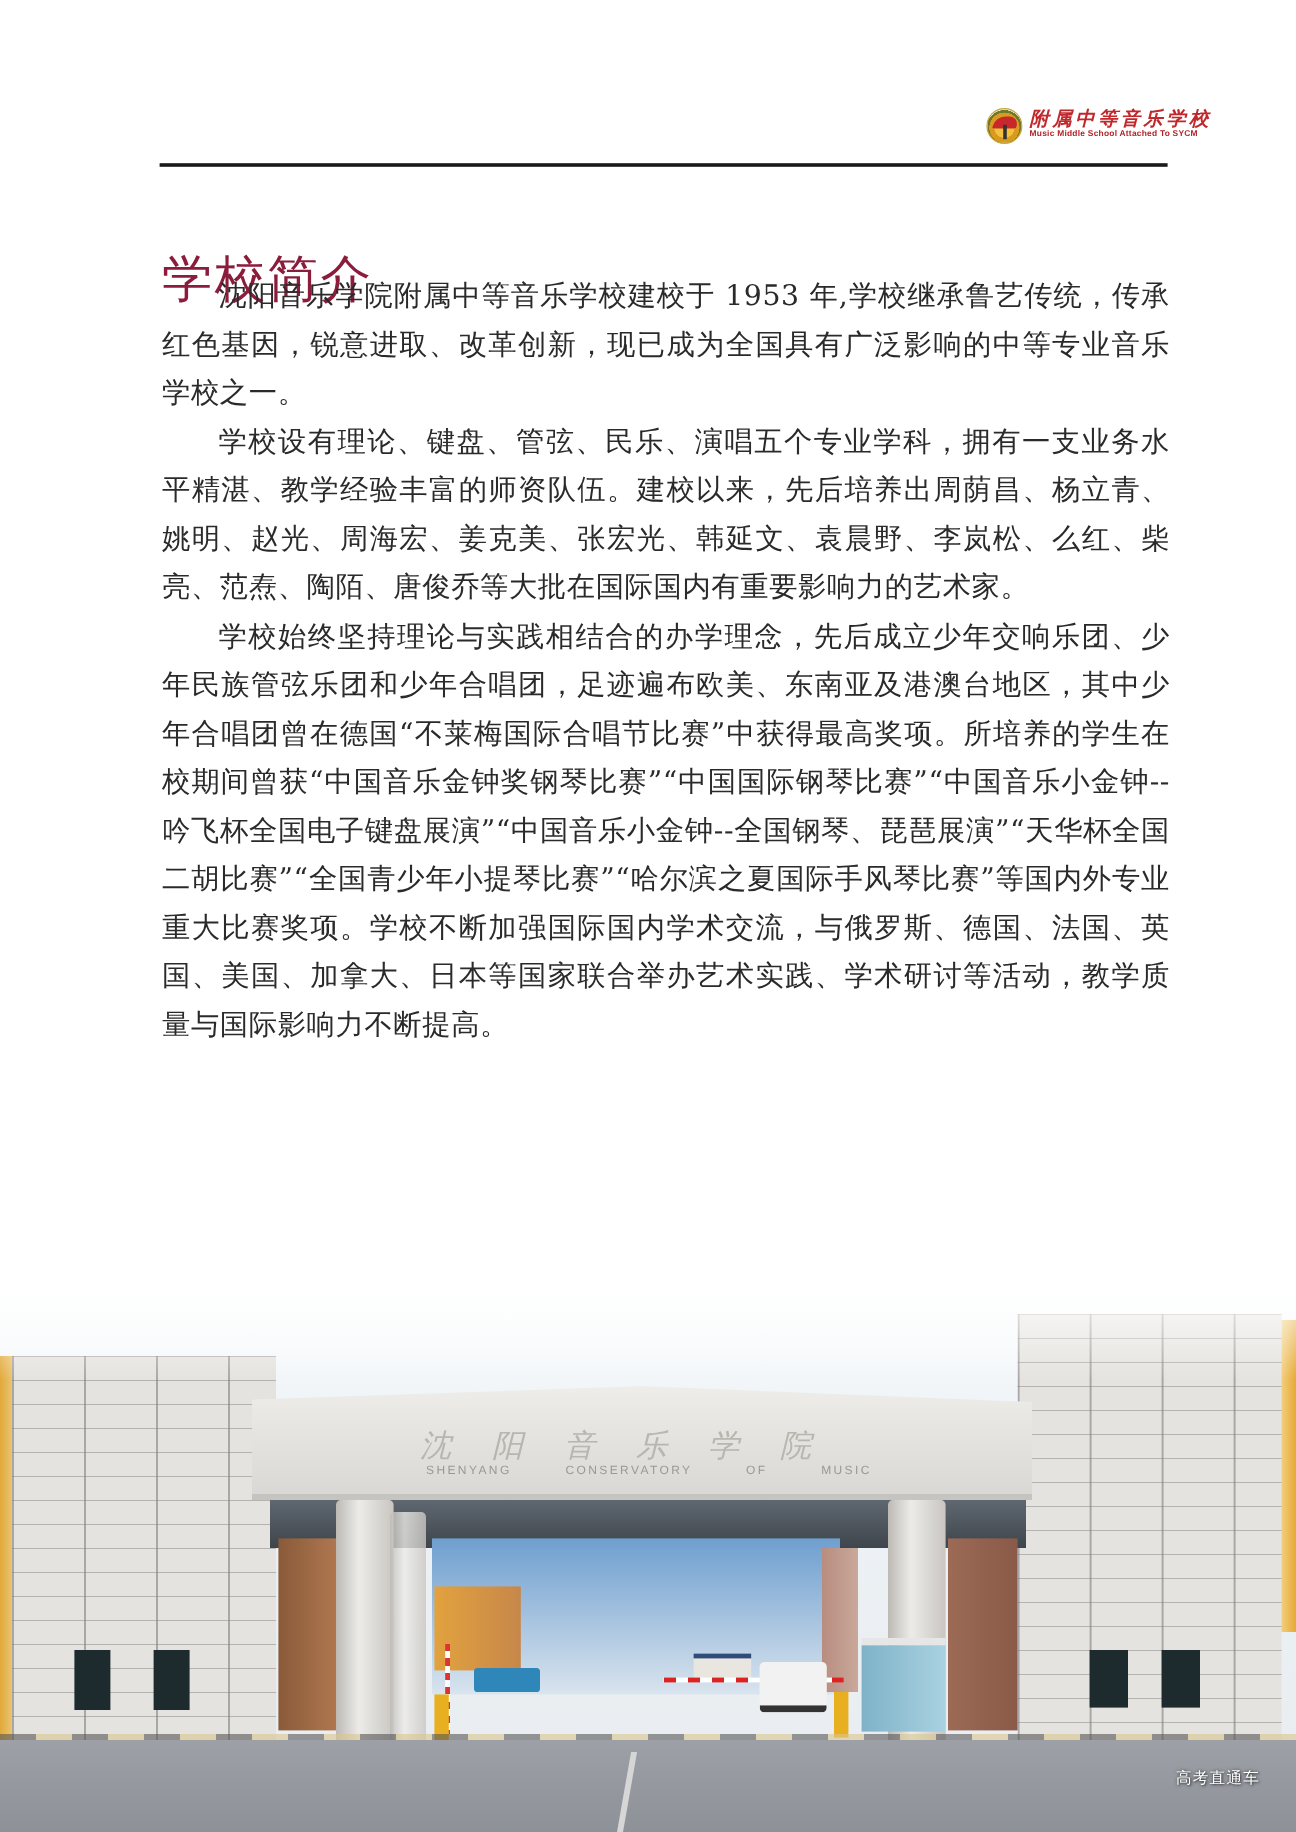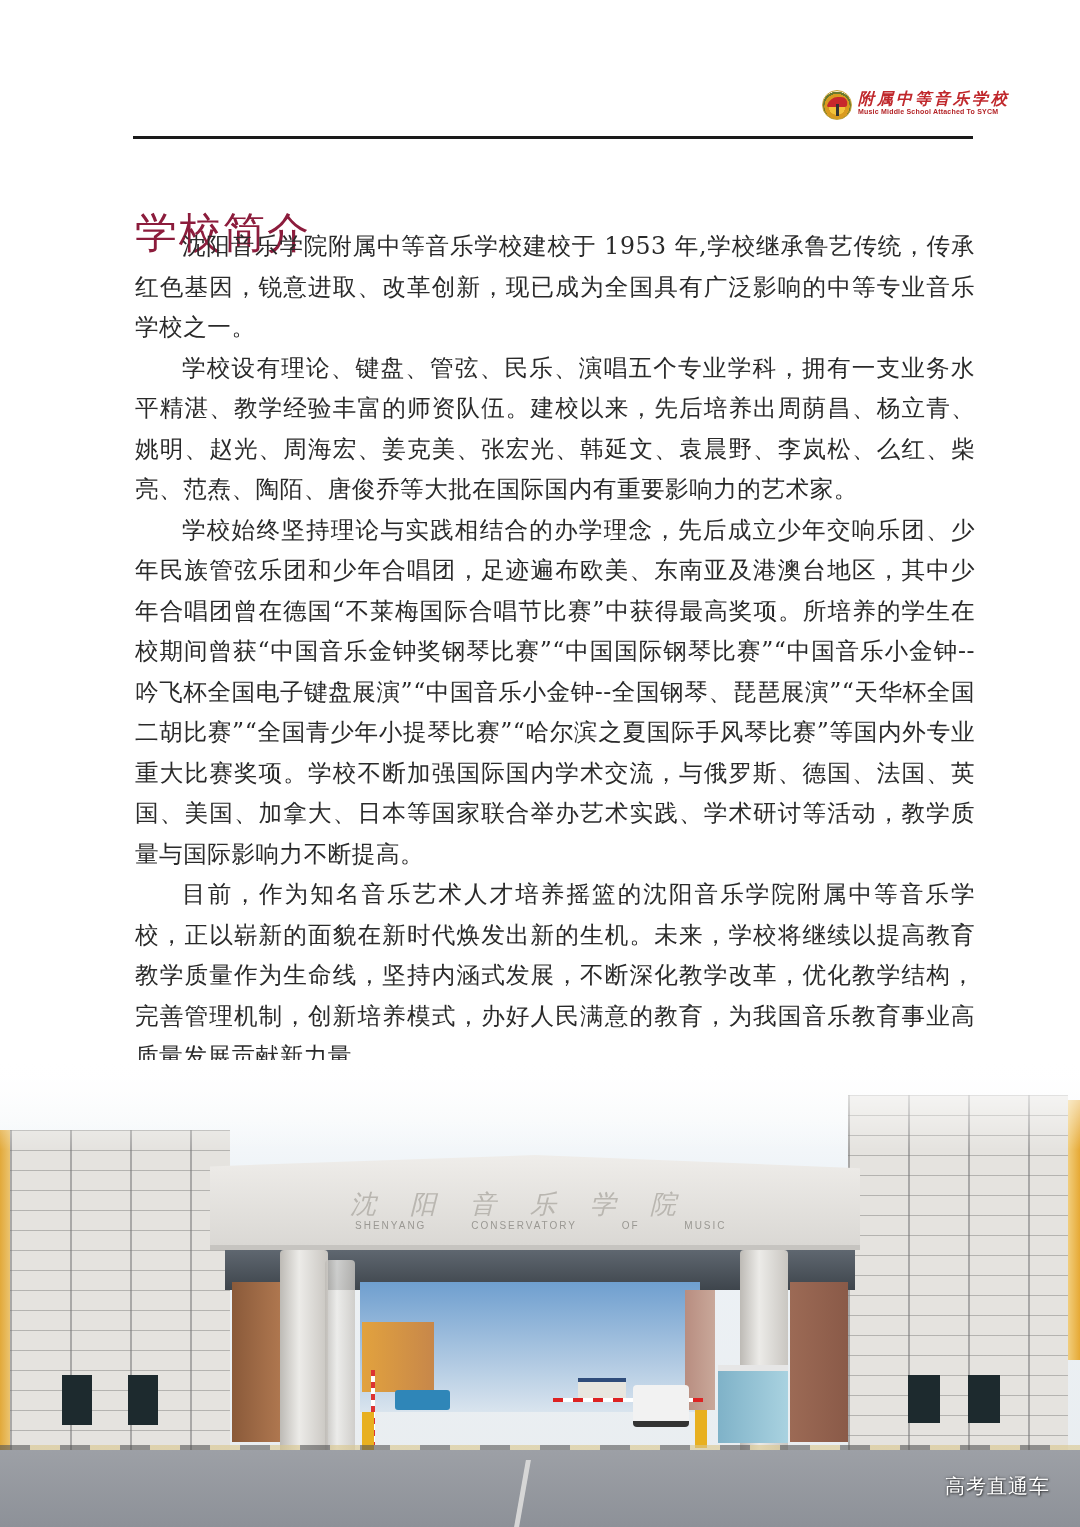--- a/index.html
+++ b/index.html
@@ -51,42 +51,41 @@
     .ground { position: absolute; left: 0; top: 390px; width: 100%; height: 77px; background: linear-gradient(#9da0a6, #8d9198); }
     .kerb { position: absolute; left: 0; top: 385px; width: 100%; height: 8px; background: repeating-linear-gradient(90deg, #555 0 30px, #d9c68c 30px 60px); opacity: 0.6; }
     .booth { position: absolute; left: 718px; top: 305px; width: 70px; height: 78px; background: linear-gradient(90deg, #7fb2c8, #a9d2e0); border-top: 6px solid #e6e6e6; }
     .barrier { position: absolute; left: 553px; top: 338px; width: 150px; height: 4px; background: repeating-linear-gradient(90deg, #d22 0 10px, #fff 10px 20px); }
     .van { position: absolute; left: 633px; top: 325px; width: 56px; height: 42px; background: #f2f2f2; border-radius: 4px; border-bottom: 6px solid #333; }
     .bus { position: absolute; left: 395px; top: 330px; width: 55px; height: 20px; background: #2f86b8; border-radius: 3px; }
     .sign-pole { position: absolute; left: 371px; top: 310px; width: 4px; height: 75px; background: repeating-linear-gradient(#d33 0 6px, #fff 6px 12px); }
     .post { position: absolute; width: 12px; height: 38px; background: #e8b020; }
     .road-line { position: absolute; left: 520px; top: 400px; width: 5px; height: 67px; background: #d6d6d6; transform: skewX(-10deg); }
 
-    .watermark { position: absolute; right: 30px; top: 1473px; font-family: "DejaVu Sans", sans-serif; font-size: 20px; color: #ffffff;
+    .watermark { position: absolute; right: 30px; top: 1473px; font-family: "DejaVu Sans", sans-serif; font-size: 13px; color: #ffffff;
       text-shadow: 0 0 3px rgba(0,0,0,0.6), 1px 1px 2px rgba(0,0,0,0.5); letter-spacing: 1px; z-index: 20; }
   </style>
 </head>
 <body>
 
 <div class="header-logo">
   <div class="logo-emblem"></div>
   <div class="logo-text">
     <span class="logo-cn">附属中等音乐学校</span>
     <span class="logo-en">Music Middle School Attached To SYCM</span>
   </div>
 </div>
 <div class="header-rule"></div>
 
 <h1 class="page-title">学校简介</h1>
 
 <div class="body-text">
   <p class="para">沈阳音乐学院附属中等音乐学校建校于 1953 年,学校继承鲁艺传统，传承红色基因，锐意进取、改革创新，现已成为全国具有广泛影响的中等专业音乐学校之一。</p>
   <p class="para">学校设有理论、键盘、管弦、民乐、演唱五个专业学科，拥有一支业务水平精湛、教学经验丰富的师资队伍。建校以来，先后培养出周荫昌、杨立青、姚明、赵光、周海宏、姜克美、张宏光、韩延文、袁晨野、李岚松、么红、柴亮、范焘、陶陌、唐俊乔等大批在国际国内有重要影响力的艺术家。</p>
   <p class="para">学校始终坚持理论与实践相结合的办学理念，先后成立少年交响乐团、少年民族管弦乐团和少年合唱团，足迹遍布欧美、东南亚及港澳台地区，其中少年合唱团曾在德国“不莱梅国际合唱节比赛”中获得最高奖项。所培养的学生在校期间曾获“中国音乐金钟奖钢琴比赛”“中国国际钢琴比赛”“中国音乐小金钟--吟飞杯全国电子键盘展演”“中国音乐小金钟--全国钢琴、琵琶展演”“天华杯全国二胡比赛”“全国青少年小提琴比赛”“哈尔滨之夏国际手风琴比赛”等国内外专业重大比赛奖项。学校不断加强国际国内学术交流，与俄罗斯、德国、法国、英国、美国、加拿大、日本等国家联合举办艺术实践、学术研讨等活动，教学质量与国际影响力不断提高。</p>
-  <p class="para">目前，作为知名音乐艺术人才培养摇篮的沈阳音乐学院附属中等音乐学校，正以崭新的面貌在新时代焕发出新的生机。未来，学校将继续以提高教育教学质量作为生命线，坚持内涵式发展，不断深化教学改革，优化教学结构，完善管理机制，创新培养模式，办好人民满意的教育，为我国音乐教育事业高质量发展贡献新力量。</p>
 </div>
 
 <div class="photo">
   <div class="yellow-left"></div>
   <div class="yellow-right"></div>
   <div class="wall wall-left">
     <div class="win" style="left:52px;top:245px;width:30px;height:50px;"></div>
     <div class="win" style="left:118px;top:245px;width:30px;height:50px;"></div>
   </div>
   <div class="wall wall-right">

